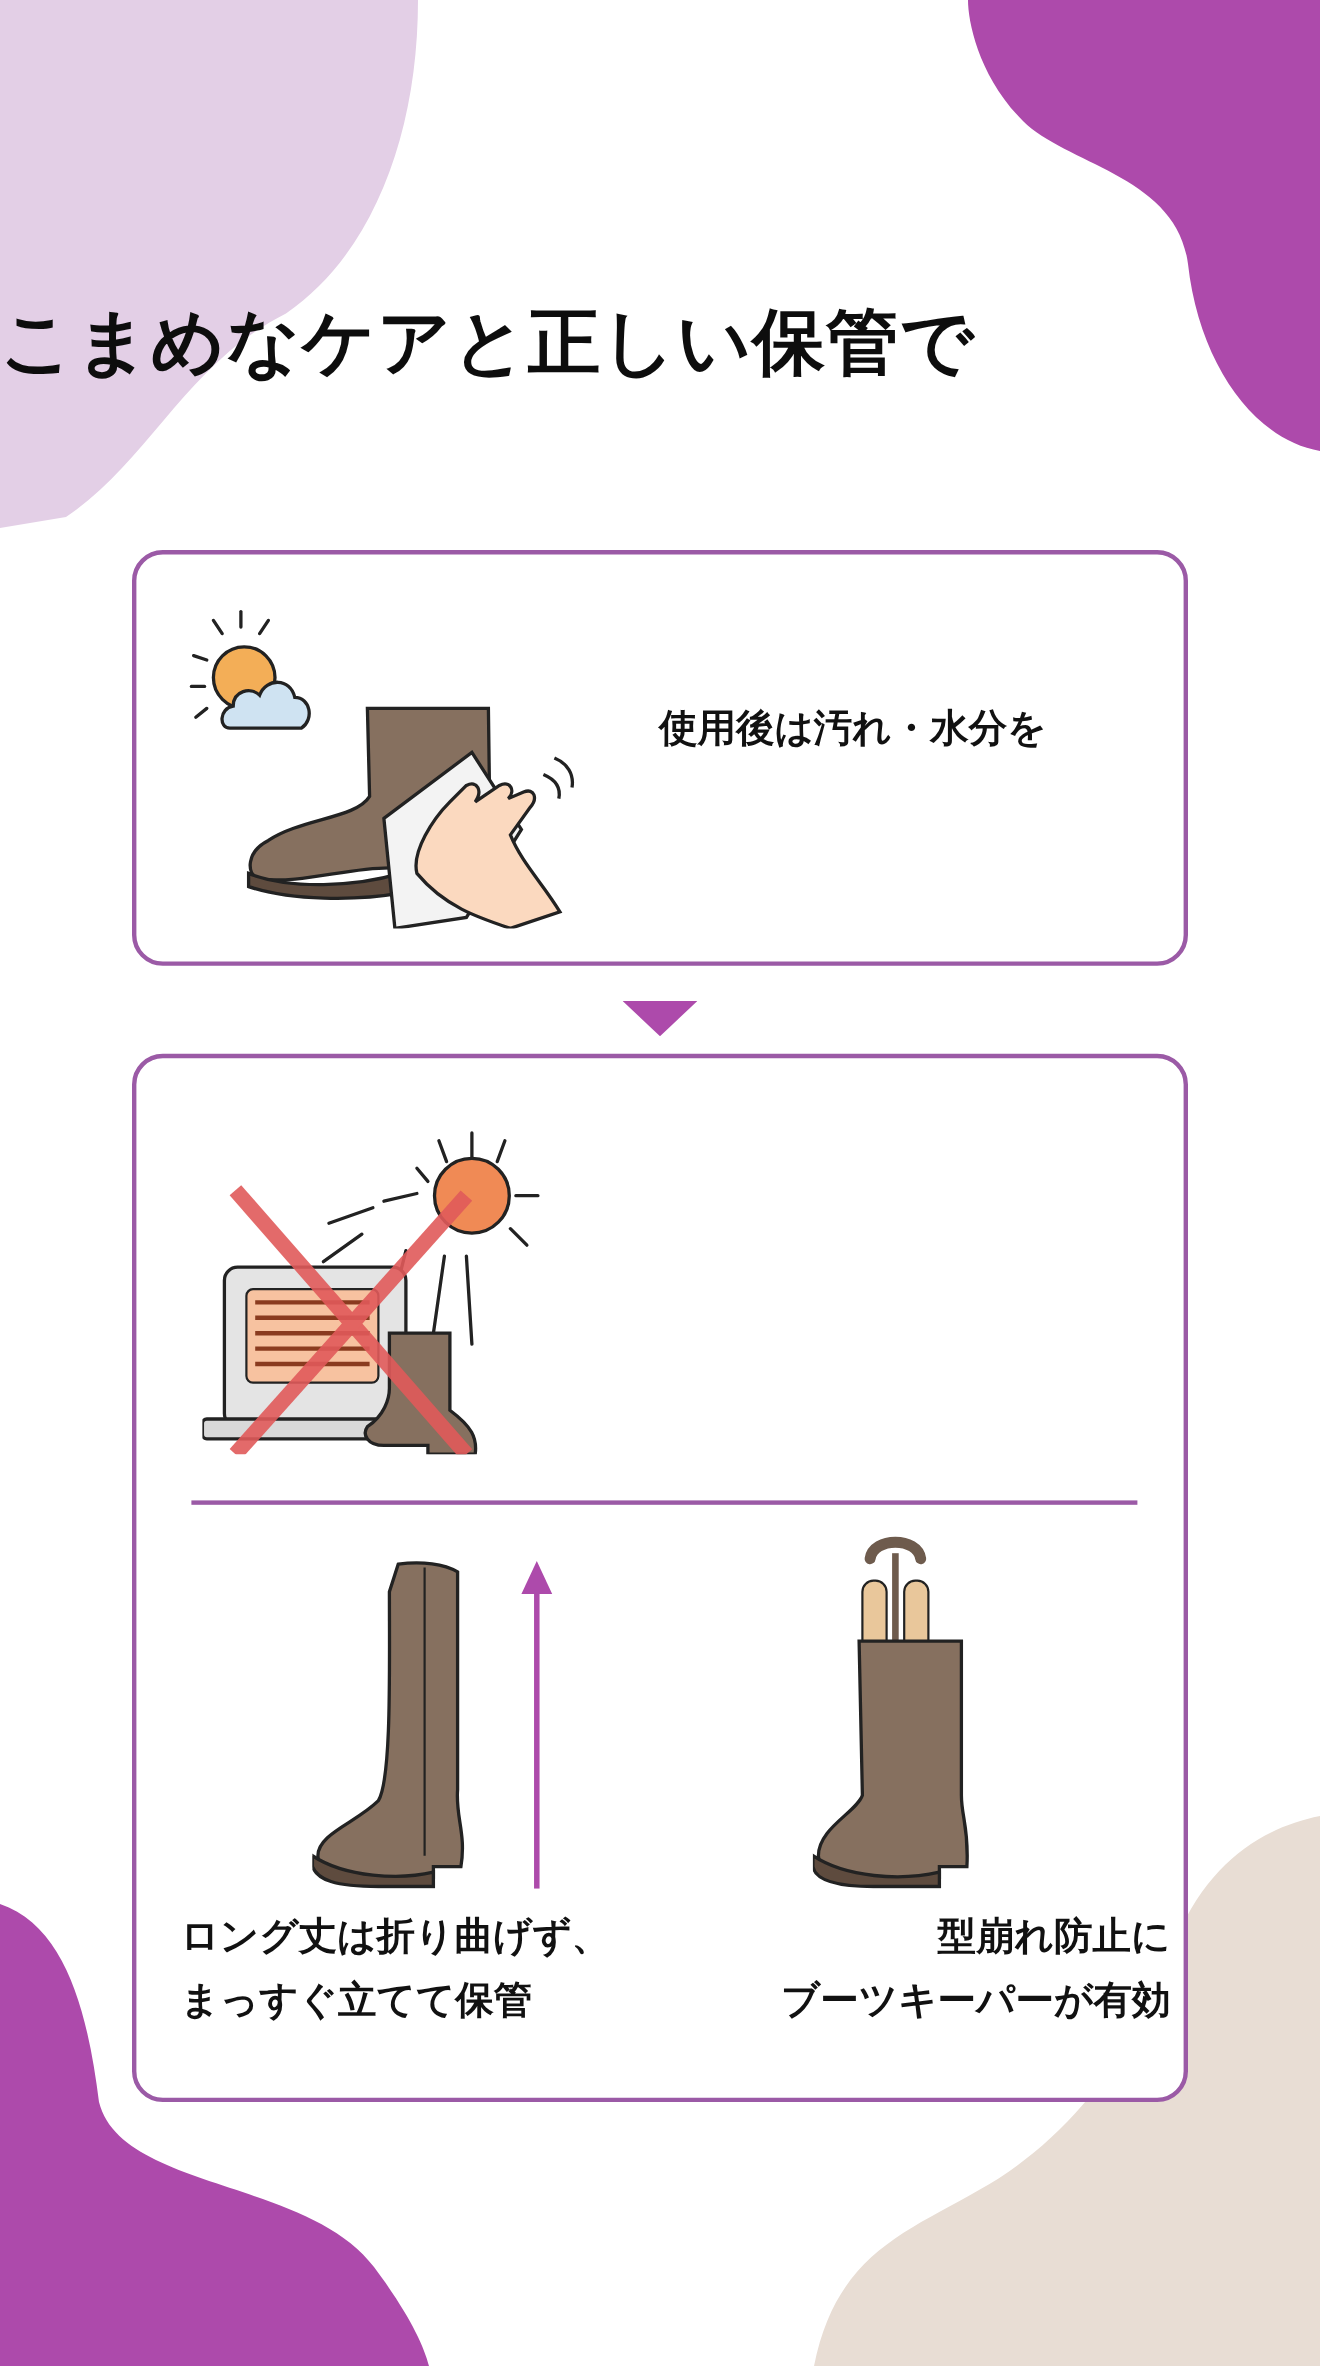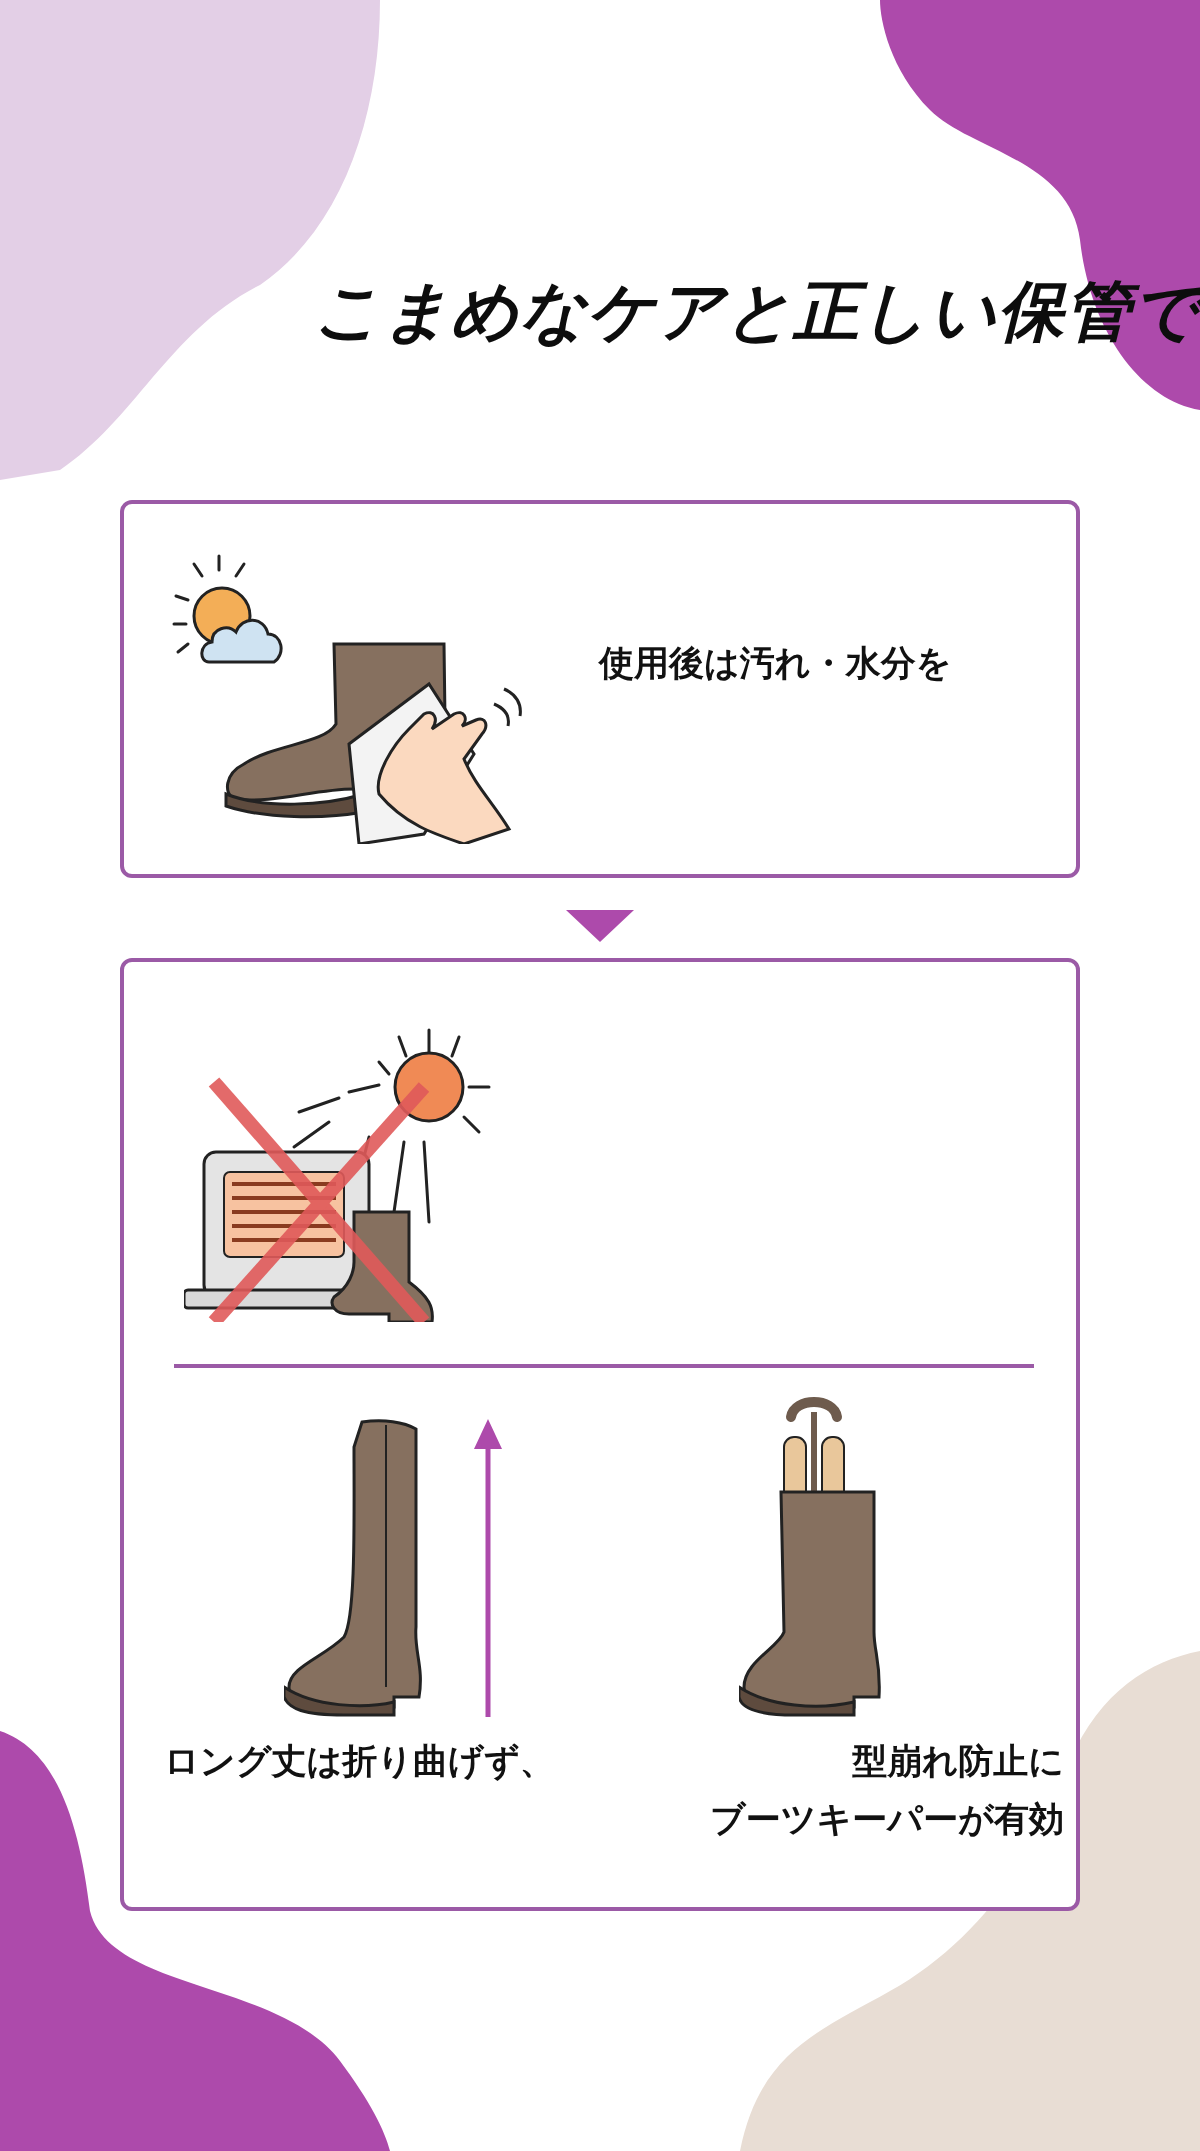--- a/index.html
+++ b/index.html
@@ -5,26 +5,26 @@
   html, body { margin: 0; padding: 0; }
   body {
     width: 1200px; height: 2151px; position: relative; overflow: hidden;
     background: #ffffff;
     font-family: "DejaVu Sans", "Liberation Sans", sans-serif;
     color: #111;
   }
   .blob { position: absolute; }
   .title {
     position: absolute; left: 0; top: 262px; width: 1200px;
-    text-align: right; font-weight: bold; font-size: 66px; line-height: 100px;
-    letter-spacing: 1px; color: #0d0d0d; font-style: italic;
+    text-align: left; font-weight: bold; font-size: 66px; line-height: 100px;
+    letter-spacing: 1px; color: #0d0d0d;
   }
   .card {
     position: absolute; left: 120px; width: 960px;
-    border: 4px solid #9b5aa6; border-radius: 12px; background: #fff;
+    border: 4px solid #9b5aa6; border-radius: 28px; background: #fff;
     box-sizing: border-box;
   }
   .card1 { top: 500px; height: 378px; }
   .card2 { top: 958px; height: 953px; }
   .caption {
     position: absolute; font-weight: bold; font-size: 35px; line-height: 58px; color: #111;
   }
   .divider {
     position: absolute; left: 50px; width: 860px; height: 4px; background: #9b5aa6; top: 402px;
   }
@@ -120,20 +120,21 @@
 
   <svg class="illus" style="left:160px;top:455px" width="240" height="300" viewBox="0 0 240 300">
     <path d="M78 5 C100 2 120 5 132 12 L132 210 C130 235 140 250 135 280 H110 V290 H60 C25 290 5 285 5 270 C5 250 40 240 60 220 C72 200 70 100 70 30 Z" fill="#86705f" stroke="#222" stroke-width="3"></path>
     <line x1="102" y1="8" x2="102" y2="270" stroke="#222" stroke-width="2"></line>
     <path d="M0 270 C30 290 80 292 110 285 V298 H60 C20 298 5 292 0 280 Z" fill="#5e4b3e" stroke="#222" stroke-width="3"></path>
     <line x1="204" y1="300" x2="204" y2="30" stroke="#ad4aab" stroke-width="5"></line>
     <polygon points="190,32 218,32 204,2" fill="#ad4aab"></polygon>
   </svg>
   <div class="caption" style="left:40px;top:770px;width:440px;text-align:left">
     <div>ロング丈は折り曲げず、</div>
+    <div>まっすぐ立てて保管</div>
   </div>
 
   <svg class="illus" style="left:615px;top:430px" width="180" height="325" viewBox="0 0 180 325">
     <path d="M52 25 C55 5 95 5 98 25" fill="none" stroke="#6e5b4d" stroke-width="10" stroke-linecap="round"></path>
     <rect x="72" y="20" width="6" height="80" fill="#6e5b4d"></rect>
     <rect x="45" y="45" width="22" height="80" rx="10" fill="#e9c79b" stroke="#222" stroke-width="2"></rect>
     <rect x="83" y="45" width="22" height="80" rx="10" fill="#e9c79b" stroke="#222" stroke-width="2"></rect>
     <path d="M42 100 H135 L135 240 C135 260 142 270 140 305 H115 V315 H55 C20 315 5 310 5 295 C5 270 40 255 45 240 Z" fill="#86705f" stroke="#222" stroke-width="3"></path>
     <path d="M0 295 C30 315 80 318 115 310 V323 H55 C15 323 2 315 0 305 Z" fill="#5e4b3e" stroke="#222" stroke-width="3"></path>
   </svg>

